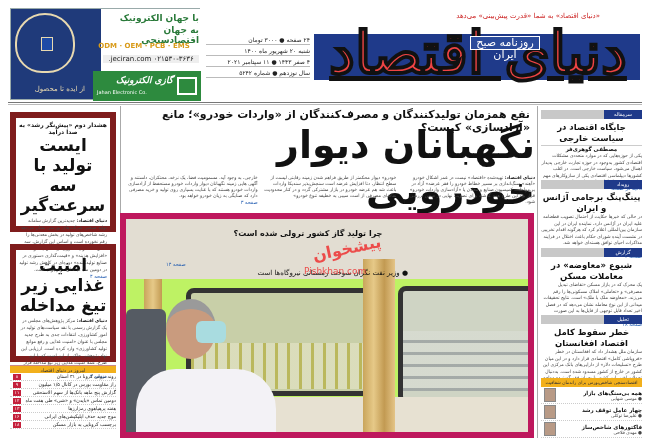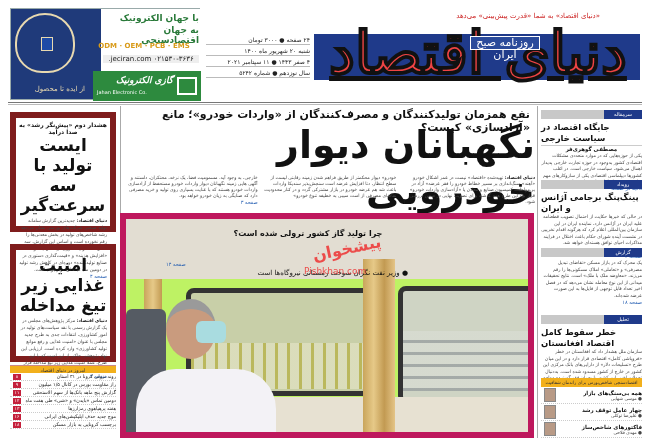--- a/index.html
+++ b/index.html
@@ -76,21 +76,21 @@
   .toc { left: 10px; top: 365px; width: 106px; height: 72px; }
   .toc-head { height: 8px; background: #f2b01c; font-size: 5px; text-align: center; color: #333; line-height: 8px; border-top: 1px solid #c88; }
   .toc-row { display: flex; flex-direction: row-reverse; align-items: center; height: 8px; border-bottom: 1px dotted #ccc; }
   .toc-num { width: 8px; height: 6px; background: #c4213c; color: #fff; font-size: 4.5px; text-align: center; line-height: 6px; margin-left: 3px; }
   .toc-txt { flex: 1; font-size: 4.8px; color: #222; }
 
   
   .rcol { left: 541px; width: 101px; }
   .sec-tag { height: 9px; background: #c8c8c8; position: relative; margin-bottom: 3px; }
   .sec-tag span { position: absolute; right: 0; top: 0; height: 9px; width: 38px; background: #1f3a8a; color: #fff; font-size: 5px; text-align: center; line-height: 9px; }
-  .r-head { font-size: 8.5px; font-weight: bold; text-align: left; line-height: 11px; }
+  .r-head { font-size: 8.5px; font-weight: bold; text-align: center; line-height: 11px; }
   .r-author { font-size: 5.5px; font-weight: bold; text-align: center; margin: 1px 0; border-top: 1px solid #ccc; }
   .r-body { font-size: 4.6px; line-height: 6.5px; color: #444; text-align: right; }
 
   .people-head { height: 9px; background: #f2b01c; font-size: 4.5px; text-align: center; line-height: 9px; color: #333; margin-top: 3px; }
   .person { display: flex; flex-direction: row-reverse; align-items: center; height: 17px; border-bottom: 1px dotted #ccc; }
   .person-photo { width: 12px; height: 14px; background: #b89a86; border: 1px solid #888; margin-left: 3px; }
   .person-txt { flex: 1; text-align: right; }
   .person-title { font-size: 5.5px; font-weight: bold; }
   .person-name { font-size: 4.5px; color: #444; }
 
@@ -239,20 +239,21 @@
   <div class="r-body" style="height:39px;overflow:hidden">
     <span>در حالی که خبرها حکایت از احتمال تصویب قطعنامه علیه ایران در آژانس دارد، نماینده ایران در این سازمان بین‌المللی اعلام کرد که هرگونه اقدام تخریبی در نشست آینده شورای حکام باعث اختلال در فرایند مذاکرات احیای توافق هسته‌ای خواهد شد.</span>
   </div>
   <div class="pageref">صفحه ۲</div>
 </div>
 
 <div class="abs rcol rtl" style="top:248px">
   <div class="sec-tag">
       <span>گزارش</span>
     </div>
+  <div class="r-head">شیوع «معاوضه» در معاملات مسکن</div>
   <div class="r-body" style="height:39px;overflow:hidden">
     <span>یک محرک که در بازار مسکن «تقاضای تبدیل مصرفی» و «تعاملی» املاک مسکونی‌ها را رقم می‌زند، «معاوضه ملک با ملک» است. نتایج تحقیقات میدانی از این نوع معامله نشان می‌دهد که در فصل اخیر تعداد قابل توجهی از فایل‌ها به این صورت عرضه شده‌اند.</span>
   </div>
   <div class="pageref">صفحه ۱۸</div>
 </div>
 
 <div class="abs rcol rtl" style="top:315px">
   <div class="sec-tag">
       <span>تحلیل</span>
     </div>

